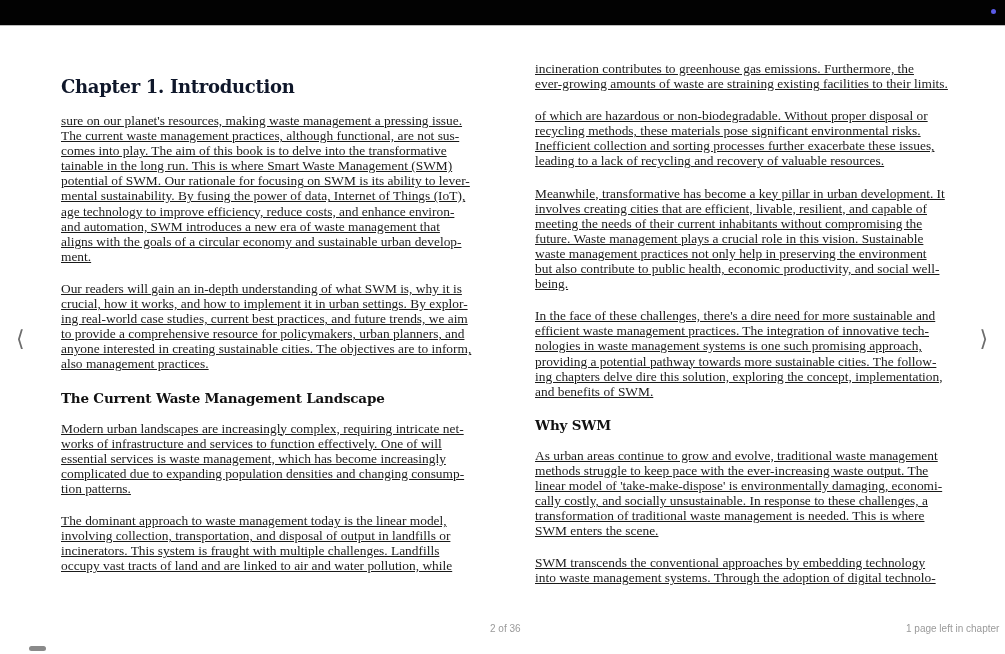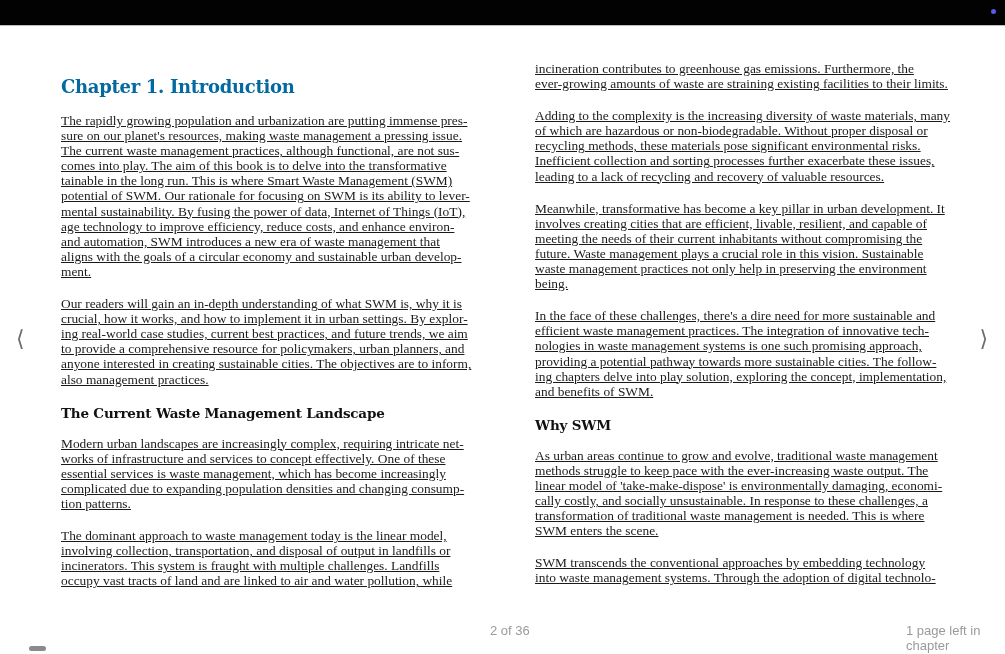--- a/index.html
+++ b/index.html
@@ -19,21 +19,21 @@
     }
     .column {
       position: absolute; top: 60px; width: 420px;
     }
     .col-left { left: 61px; }
     .col-right { left: 535px; }
     .col-right { top: 61px; }
     h1.chapter-title {
       font-family: "DejaVu Serif", "Liberation Serif", serif;
       font-weight: bold; font-size: 18px; letter-spacing: -0.3px;
-      margin: 16px 0 15px 0; line-height: 22px; color: #0369a1;
+      margin: 16px 0 15px 0; line-height: 22px; color: #0f172a;
     }
     h2.section-title {
       font-family: "DejaVu Serif", "Liberation Serif", serif;
       font-weight: bold; font-size: 13.5px; letter-spacing: -0.2px;
       margin: 0 0 14px 0; line-height: 18px; color: #111;
     }
     .para { margin: 0 0 17px 0; text-decoration: underline; }
     .para .line {
       display: block; white-space: nowrap;
       font-family: "Liberation Serif", "DejaVu Serif", serif;
@@ -41,21 +41,21 @@
     }
     .nav-arrow {
       position: absolute; top: 326px; font-size: 22px; color: #6d6d6d;
       font-family: "DejaVu Sans", sans-serif; cursor: pointer; line-height: 26px;
     }
     .nav-prev { left: 16px; }
     .nav-next { right: 17px; }
     .footer-text {
       position: absolute; top: 623px;
       font-family: "Liberation Sans", "DejaVu Sans", sans-serif;
-      font-size: 13px; color: #9a9a9a;
+      font-size: 10px; color: #9a9a9a;
     }
     .page-count { left: 490px; }
     .chapter-remaining { left: 870px; margin-left: 36px; }
     .handle {
       position: absolute; left: 29px; top: 646px; width: 17px; height: 5px;
       border-radius: 3px; background: #8a8a8a;
     }
   </style>
 </head>
 <body>
@@ -63,21 +63,20 @@
 <div class="topbar">
   <span class="dot" style="background: rgb(90, 90, 230);"></span>
 </div>
 
 <div class="nav-arrow nav-prev">⟨</div>
 <div class="nav-arrow nav-next">⟩</div>
 
 <div class="column col-left">
   <h1 class="chapter-title">Chapter 1. Introduction</h1>
   <div class="para">
-      <span class="line">The rapidly growing population and urbanization are putting immense pres-</span>
       <span class="line">sure on our planet's resources, making waste management a pressing issue.</span>
       <span class="line">The current waste management practices, although functional, are not sus-</span>
       <span class="line">comes into play. The aim of this book is to delve into the transformative</span>
       <span class="line">tainable in the long run. This is where Smart Waste Management (SWM)</span>
       <span class="line">potential of SWM. Our rationale for focusing on SWM is its ability to lever-</span>
       <span class="line">mental sustainability. By fusing the power of data, Internet of Things (IoT),</span>
       <span class="line">age technology to improve efficiency, reduce costs, and enhance environ-</span>
       <span class="line">and automation, SWM introduces a new era of waste management that</span>
       <span class="line">aligns with the goals of a circular economy and sustainable urban develop-</span>
       <span class="line">ment.</span>
@@ -86,59 +85,59 @@
       <span class="line">Our readers will gain an in-depth understanding of what SWM is, why it is</span>
       <span class="line">crucial, how it works, and how to implement it in urban settings. By explor-</span>
       <span class="line">ing real-world case studies, current best practices, and future trends, we aim</span>
       <span class="line">to provide a comprehensive resource for policymakers, urban planners, and</span>
       <span class="line">anyone interested in creating sustainable cities. The objectives are to inform,</span>
       <span class="line">also management practices.</span>
     </div>
   <h2 class="section-title">The Current Waste Management Landscape</h2>
   <div class="para">
       <span class="line">Modern urban landscapes are increasingly complex, requiring intricate net-</span>
-      <span class="line">works of infrastructure and services to concept effectively. One of these</span>
+      <span class="line">works of infrastructure and services to function effectively. One of will</span>
       <span class="line">essential services is waste management, which has become increasingly</span>
       <span class="line">complicated due to expanding population densities and changing consump-</span>
       <span class="line">tion patterns.</span>
     </div>
   <div class="para">
       <span class="line">The dominant approach to waste management today is the linear model,</span>
       <span class="line">involving collection, transportation, and disposal of output in landfills or</span>
       <span class="line">incinerators. This system is fraught with multiple challenges. Landfills</span>
       <span class="line">occupy vast tracts of land and are linked to air and water pollution, while</span>
     </div>
 </div>
 
 <div class="column col-right">
   <div class="para">
       <span class="line">incineration contributes to greenhouse gas emissions. Furthermore, the</span>
       <span class="line">ever-growing amounts of waste are straining existing facilities to their limits.</span>
     </div>
   <div class="para">
-      <span class="line">Adding to the complexity is the increasing diversity of waste materials, many</span>
       <span class="line">of which are hazardous or non-biodegradable. Without proper disposal or</span>
       <span class="line">recycling methods, these materials pose significant environmental risks.</span>
       <span class="line">Inefficient collection and sorting processes further exacerbate these issues,</span>
       <span class="line">leading to a lack of recycling and recovery of valuable resources.</span>
     </div>
   <div class="para">
       <span class="line">Meanwhile, transformative has become a key pillar in urban development. It</span>
       <span class="line">involves creating cities that are efficient, livable, resilient, and capable of</span>
       <span class="line">meeting the needs of their current inhabitants without compromising the</span>
       <span class="line">future. Waste management plays a crucial role in this vision. Sustainable</span>
       <span class="line">waste management practices not only help in preserving the environment</span>
+      <span class="line">but also contribute to public health, economic productivity, and social well-</span>
       <span class="line">being.</span>
     </div>
   <div class="para">
       <span class="line">In the face of these challenges, there's a dire need for more sustainable and</span>
       <span class="line">efficient waste management practices. The integration of innovative tech-</span>
       <span class="line">nologies in waste management systems is one such promising approach,</span>
       <span class="line">providing a potential pathway towards more sustainable cities. The follow-</span>
-      <span class="line">ing chapters delve into play solution, exploring the concept, implementation,</span>
+      <span class="line">ing chapters delve dire this solution, exploring the concept, implementation,</span>
       <span class="line">and benefits of SWM.</span>
     </div>
   <h2 class="section-title">Why SWM</h2>
   <div class="para">
       <span class="line">As urban areas continue to grow and evolve, traditional waste management</span>
       <span class="line">methods struggle to keep pace with the ever-increasing waste output. The</span>
       <span class="line">linear model of 'take-make-dispose' is environmentally damaging, economi-</span>
       <span class="line">cally costly, and socially unsustainable. In response to these challenges, a</span>
       <span class="line">transformation of traditional waste management is needed. This is where</span>
       <span class="line">SWM enters the scene.</span>

